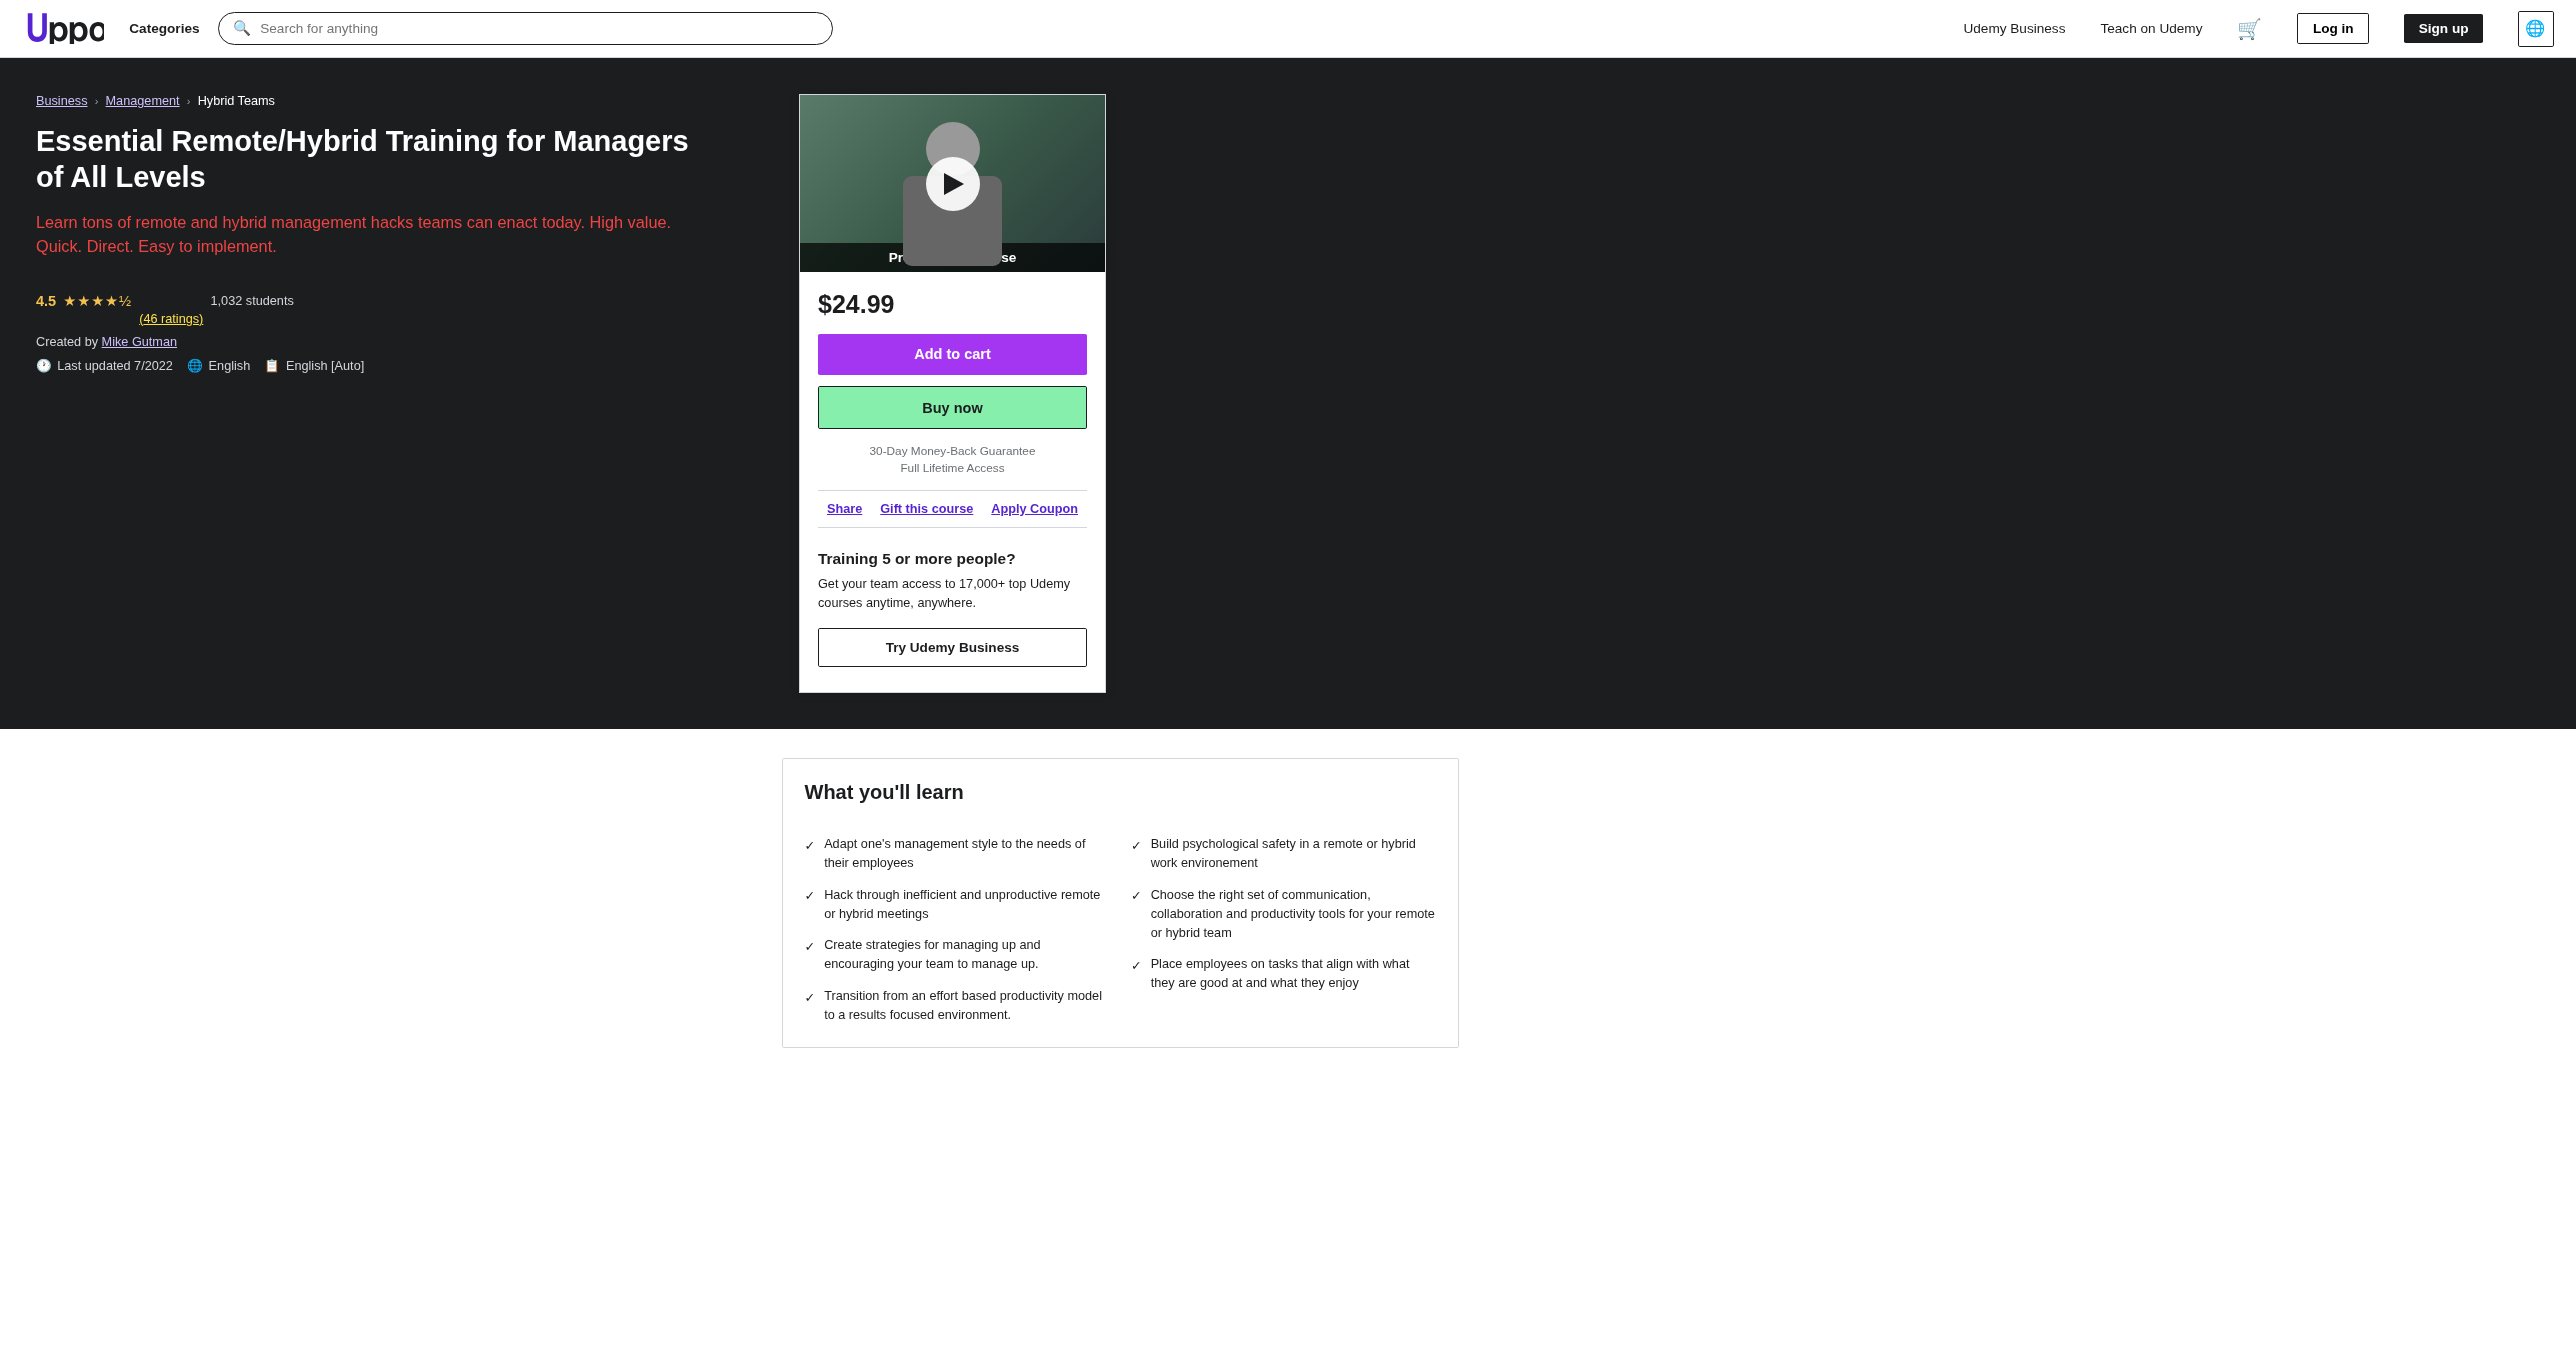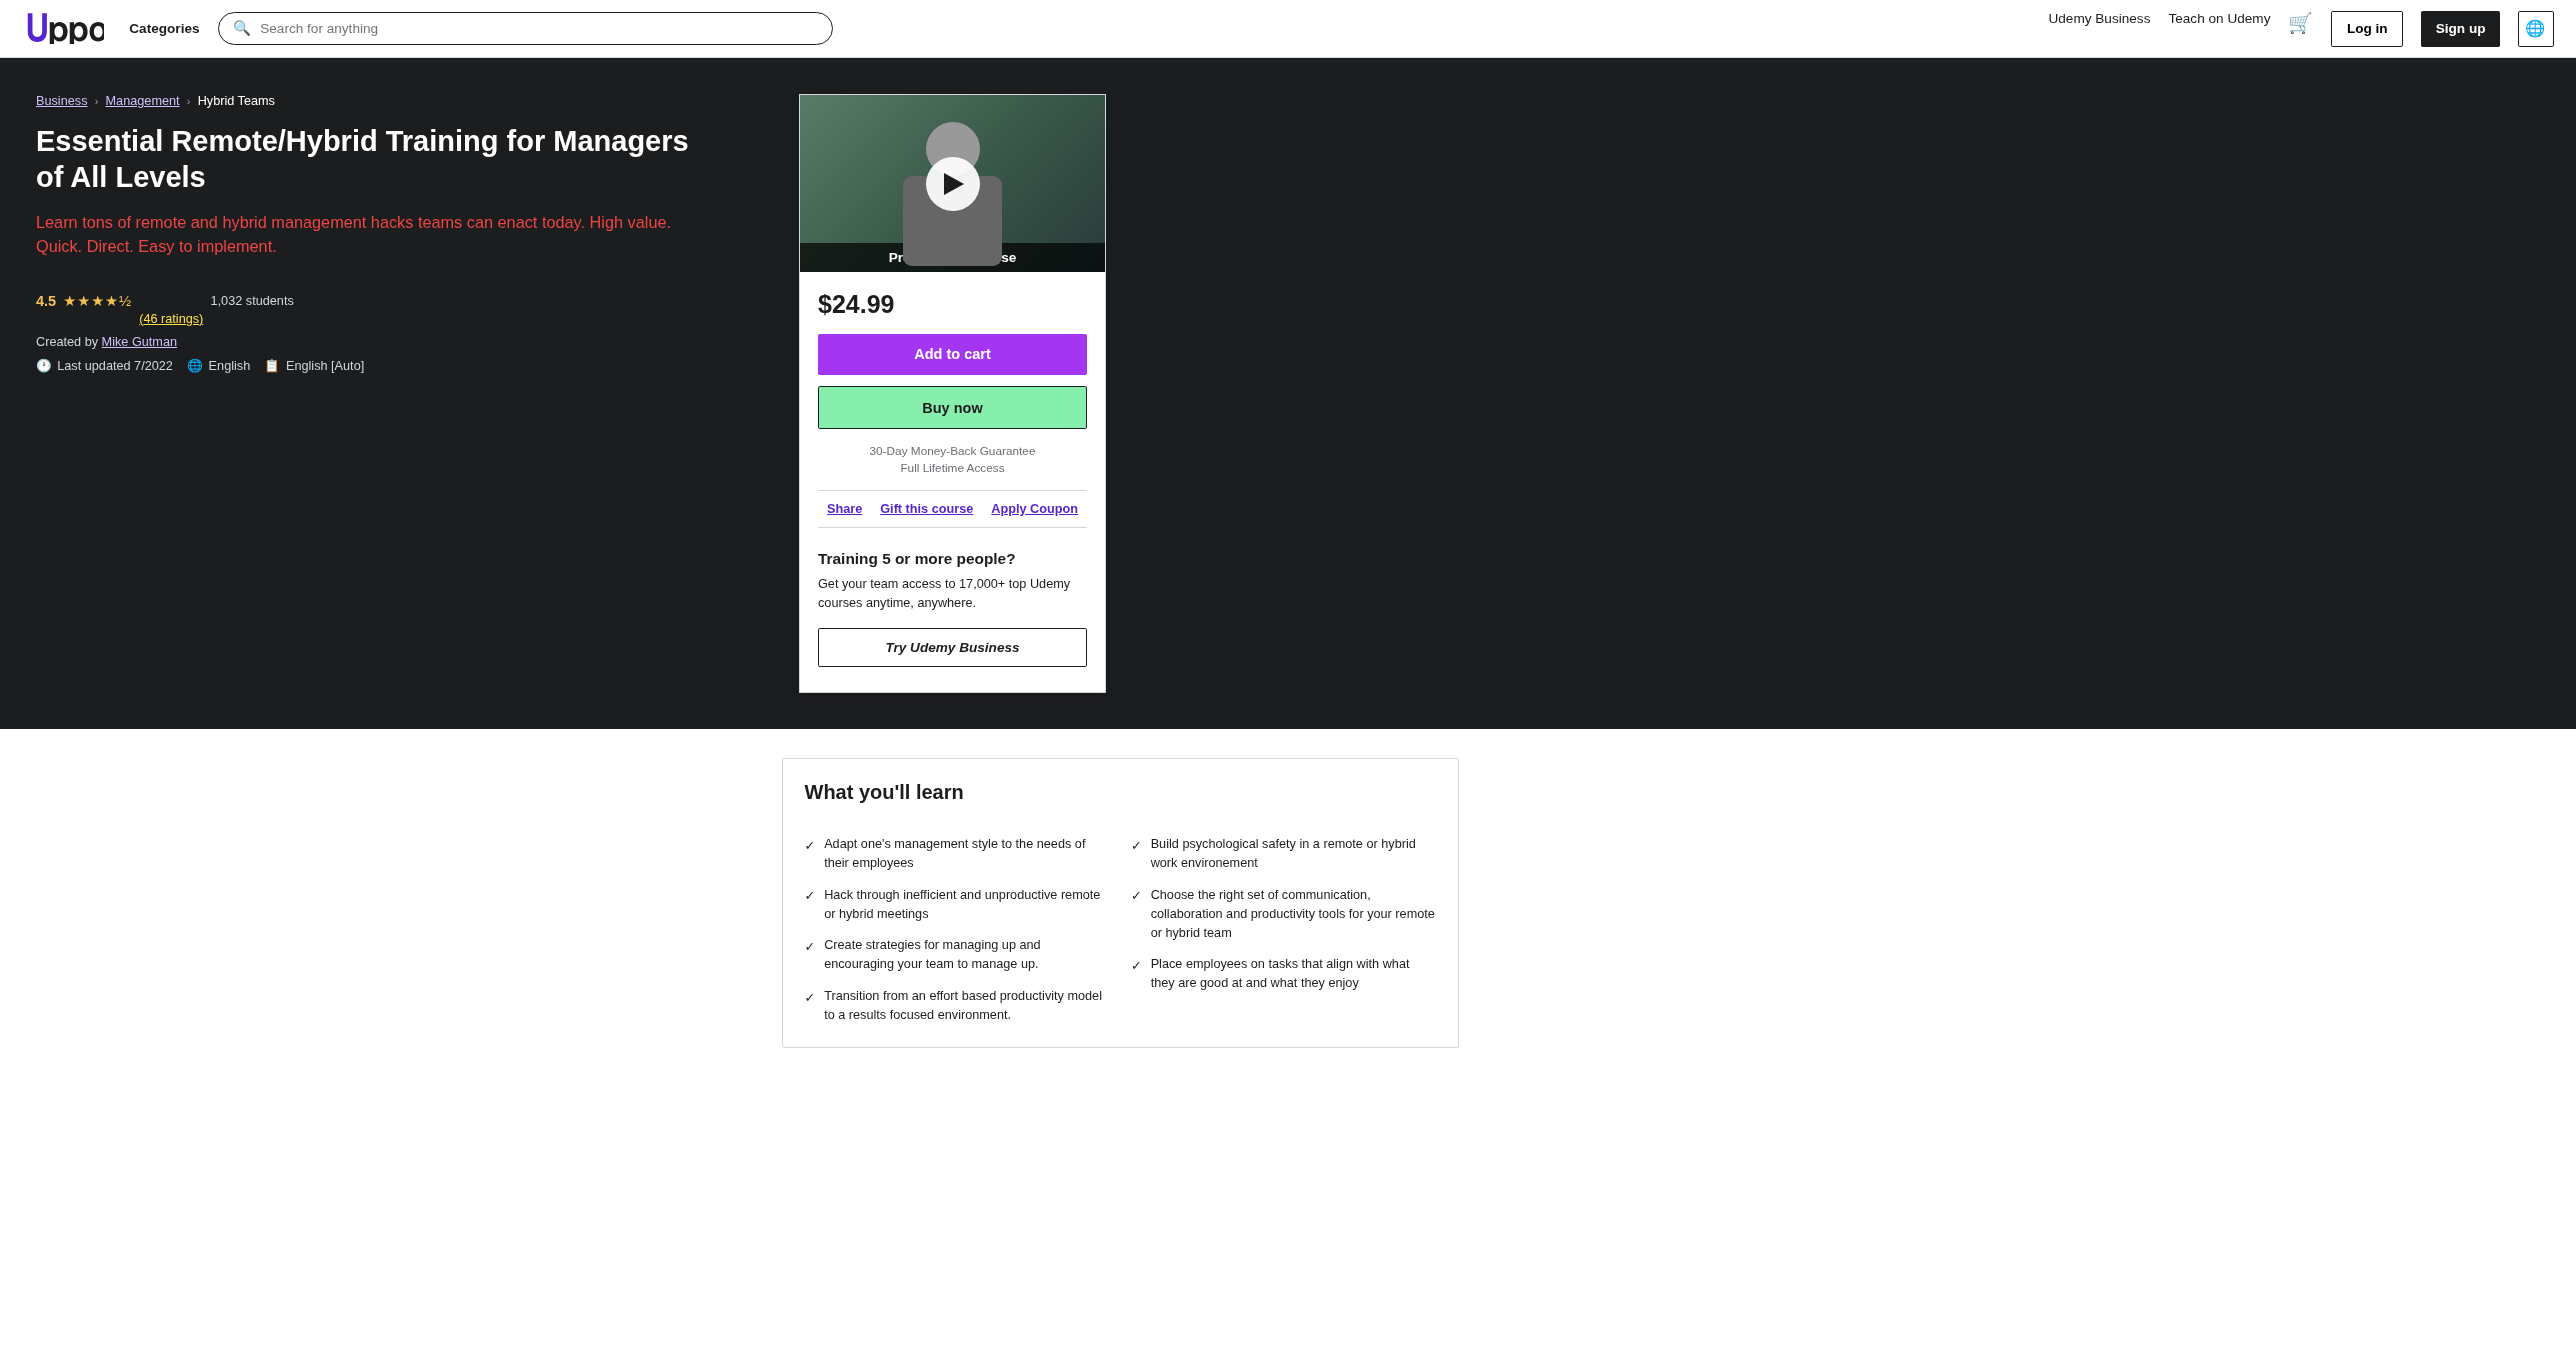--- a/index.html
+++ b/index.html
@@ -40,21 +40,22 @@
     }
     .navbar-search input {
       border: none;
       outline: none;
       font-size: 13.6px;
       flex: 1;
       color: #6a6f73;
     }
     .navbar-right {
       display: flex;
-      gap: 18px;
+      align-items: center;
+      gap: 35px;
       margin-left: auto;
     }
     .navbar-link { font-size: 13.6px; color: #1c1d1f; cursor: pointer; white-space: nowrap; font-weight: 400; }
     .navbar-cart { font-size: 20px; cursor: pointer; color: #1c1d1f; position: relative; }
     .btn-login {
       border: 1.4px solid #1c1d1f;
       background: #fff;
       padding: 7.2px 14.5px;
       font-size: 13.6px;
       font-weight: 700;
@@ -253,21 +254,20 @@
     .btn-try-business {
       width: 100%;
       background: #fff;
       color: #1c1d1f;
       border: 1.4px solid #1c1d1f;
       padding: 11px;
       font-size: 13.6px;
       font-weight: 700;
       cursor: pointer;
       border-radius: 1.8px;
-      font-style: italic;
     }
 
     
     .main-content {
       max-width: 1085px;
       margin: 0 auto;
       padding: 29px 36px;
       display: flex;
       gap: 29px;
     }

